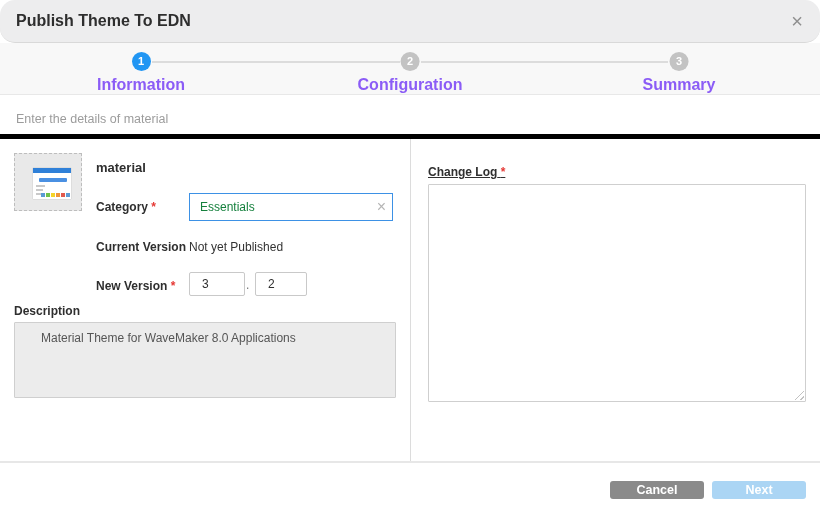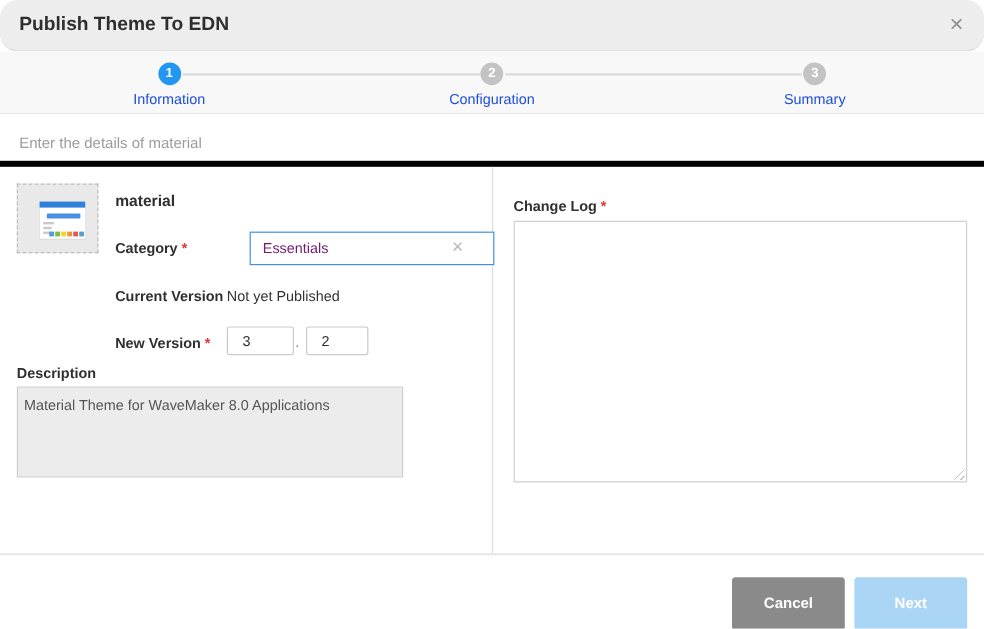--- a/index.html
+++ b/index.html
@@ -19,21 +19,21 @@
              background:#f8f8f8; border-bottom:1px solid #e8e8e8; }
   .connector { position:absolute; top:18px; height:2px; background:#dcdcdc; }
   .c1 { left:152px; width:248px; }
   .c2 { left:421px; width:247px; }
   .step { position:absolute; top:9px; transform:translateX(-50%); text-align:center; cursor:pointer; }
   .s1 { left:141px; } .s2 { left:410px; } .s3 { left:679px; }
   .circle { width:19px; height:19px; border-radius:50%; margin:0 auto;
             color:#fff; font-size:11px; font-weight:700; line-height:19px; text-align:center; }
   .circle.active { background:#2196f3; }
   .circle.inactive { background:#c3c3c3; }
-  .slabel { margin-top:5px; font-size:12px; color:#1d4ed8; white-space:nowrap; }
+  .slabel { margin-top:5px; font-size:16px; color:#8b5cf6; white-space:nowrap;font-weight:bold; }
 
   
   .subrow { position:absolute; left:0; top:96px; width:820px; height:43px;
             background:#fff; border-bottom:5px solid #000000; }
   .subtitle { position:absolute; left:16px; top:16px; font-size:12.5px; color:#9c9c9c; }
 
   
   .vdivider { position:absolute; left:410px; top:139px; width:1px; height:323px; background:#dcdcdc; }
 
   
@@ -52,47 +52,47 @@
 
   
   .flabel { position:absolute; font-size:12px; font-weight:700; color:#2f2f2f; white-space:nowrap; }
   .req { color:#e53935; font-weight:700; }
   .material-name { left:96px; top:160px; font-size:13px; }
   .lbl-category { left:96px; top:200px; }
   .lbl-curver { left:96px; top:240px; }
   .val-curver { position:absolute; left:189px; top:240px; font-size:12px; color:#333;text-align:center; }
   .lbl-newver { left:96px; top:279px; }
   .lbl-desc { left:14px; top:304px; }
-  .lbl-changelog { left:428px; top:165px; }
+  .lbl-changelog { left:428px; top:165px;text-decoration:underline; }
 
   .cat-wrap { position:absolute; left:189px; top:193px; width:204px; height:28px; }
   .cat-input { width:100%; height:100%; border:1px solid #3d91e5; background:#fff;
-               font-family:inherit; font-size:12px; color:#701a75; padding:0 26px 0 10px; outline:none;margin-left:19px; }
+               font-family:inherit; font-size:12px; color:#15803d; padding:0 26px 0 10px; outline:none; }
   .cat-clear { position:absolute; right:7px; top:4px; font-size:16px; color:#b5b5b5; cursor:pointer; line-height:20px; }
 
   .ver-input { position:absolute; top:272px; height:24px; border:1px solid #c9c9c9; border-radius:2px;
                background:#fff; font-family:inherit; font-size:12px; color:#2f2f2f; padding:0 0 0 12px; outline:none; }
   .ver-major { left:189px; width:56px; }
   .ver-minor { left:255px; width:52px; }
   .ver-dot { position:absolute; left:246px; top:278px; font-size:12px; color:#777; }
 
-  .desc-area { position:absolute; left:14px; top:322px; width:322px; height:76px;
+  .desc-area { position:absolute; left:14px; top:322px; width:382px; height:76px;
                background:#ececec; border:1px solid #cfcfcf; border-radius:1px; resize:none;
-               font-family:inherit; font-size:12px; color:#555; padding:8px 5px; outline:none; }
+               font-family:inherit; font-size:12px; color:#555; padding:8px 26px; outline:none; }
   .changelog-area { position:absolute; left:428px; top:184px; width:378px; height:218px;
                     background:#fff; border:1px solid #cfcfcf; border-radius:1px; resize:none;
                     font-family:inherit; font-size:12px; color:#333; padding:8px 10px; outline:none; }
   .grip { position:absolute; left:793px; top:390px; width:11px; height:10px; cursor:nwse-resize;
           background:repeating-linear-gradient(135deg,#c2c2c2 0 1px,transparent 1px 4px);
           clip-path:polygon(100% 0,100% 100%,0 100%); }
 
   
   .hdivider { position:absolute; left:0; top:461px; width:820px; height:2px; background:#e7e7e7; }
   .footer { position:absolute; left:0; top:463px; width:820px; height:61px; background:#fff; }
-  .btn { position:absolute; top:18px; width:94px; height:44px; border:none; border-radius:3px;
+  .btn { position:absolute; top:18px; width:94px; height:18px; border:none; border-radius:3px;
          font-family:inherit; font-size:12.5px; font-weight:600; color:#fff; cursor:pointer; }
   .btn-cancel { left:610px; background:#8a8a8a; }
   .btn-next { left:712px; background:#abd5f4; cursor:default; }
 </style>
 </head>
 <body>
 
 <div class="dialog">
 
   <div class="titlebar">

